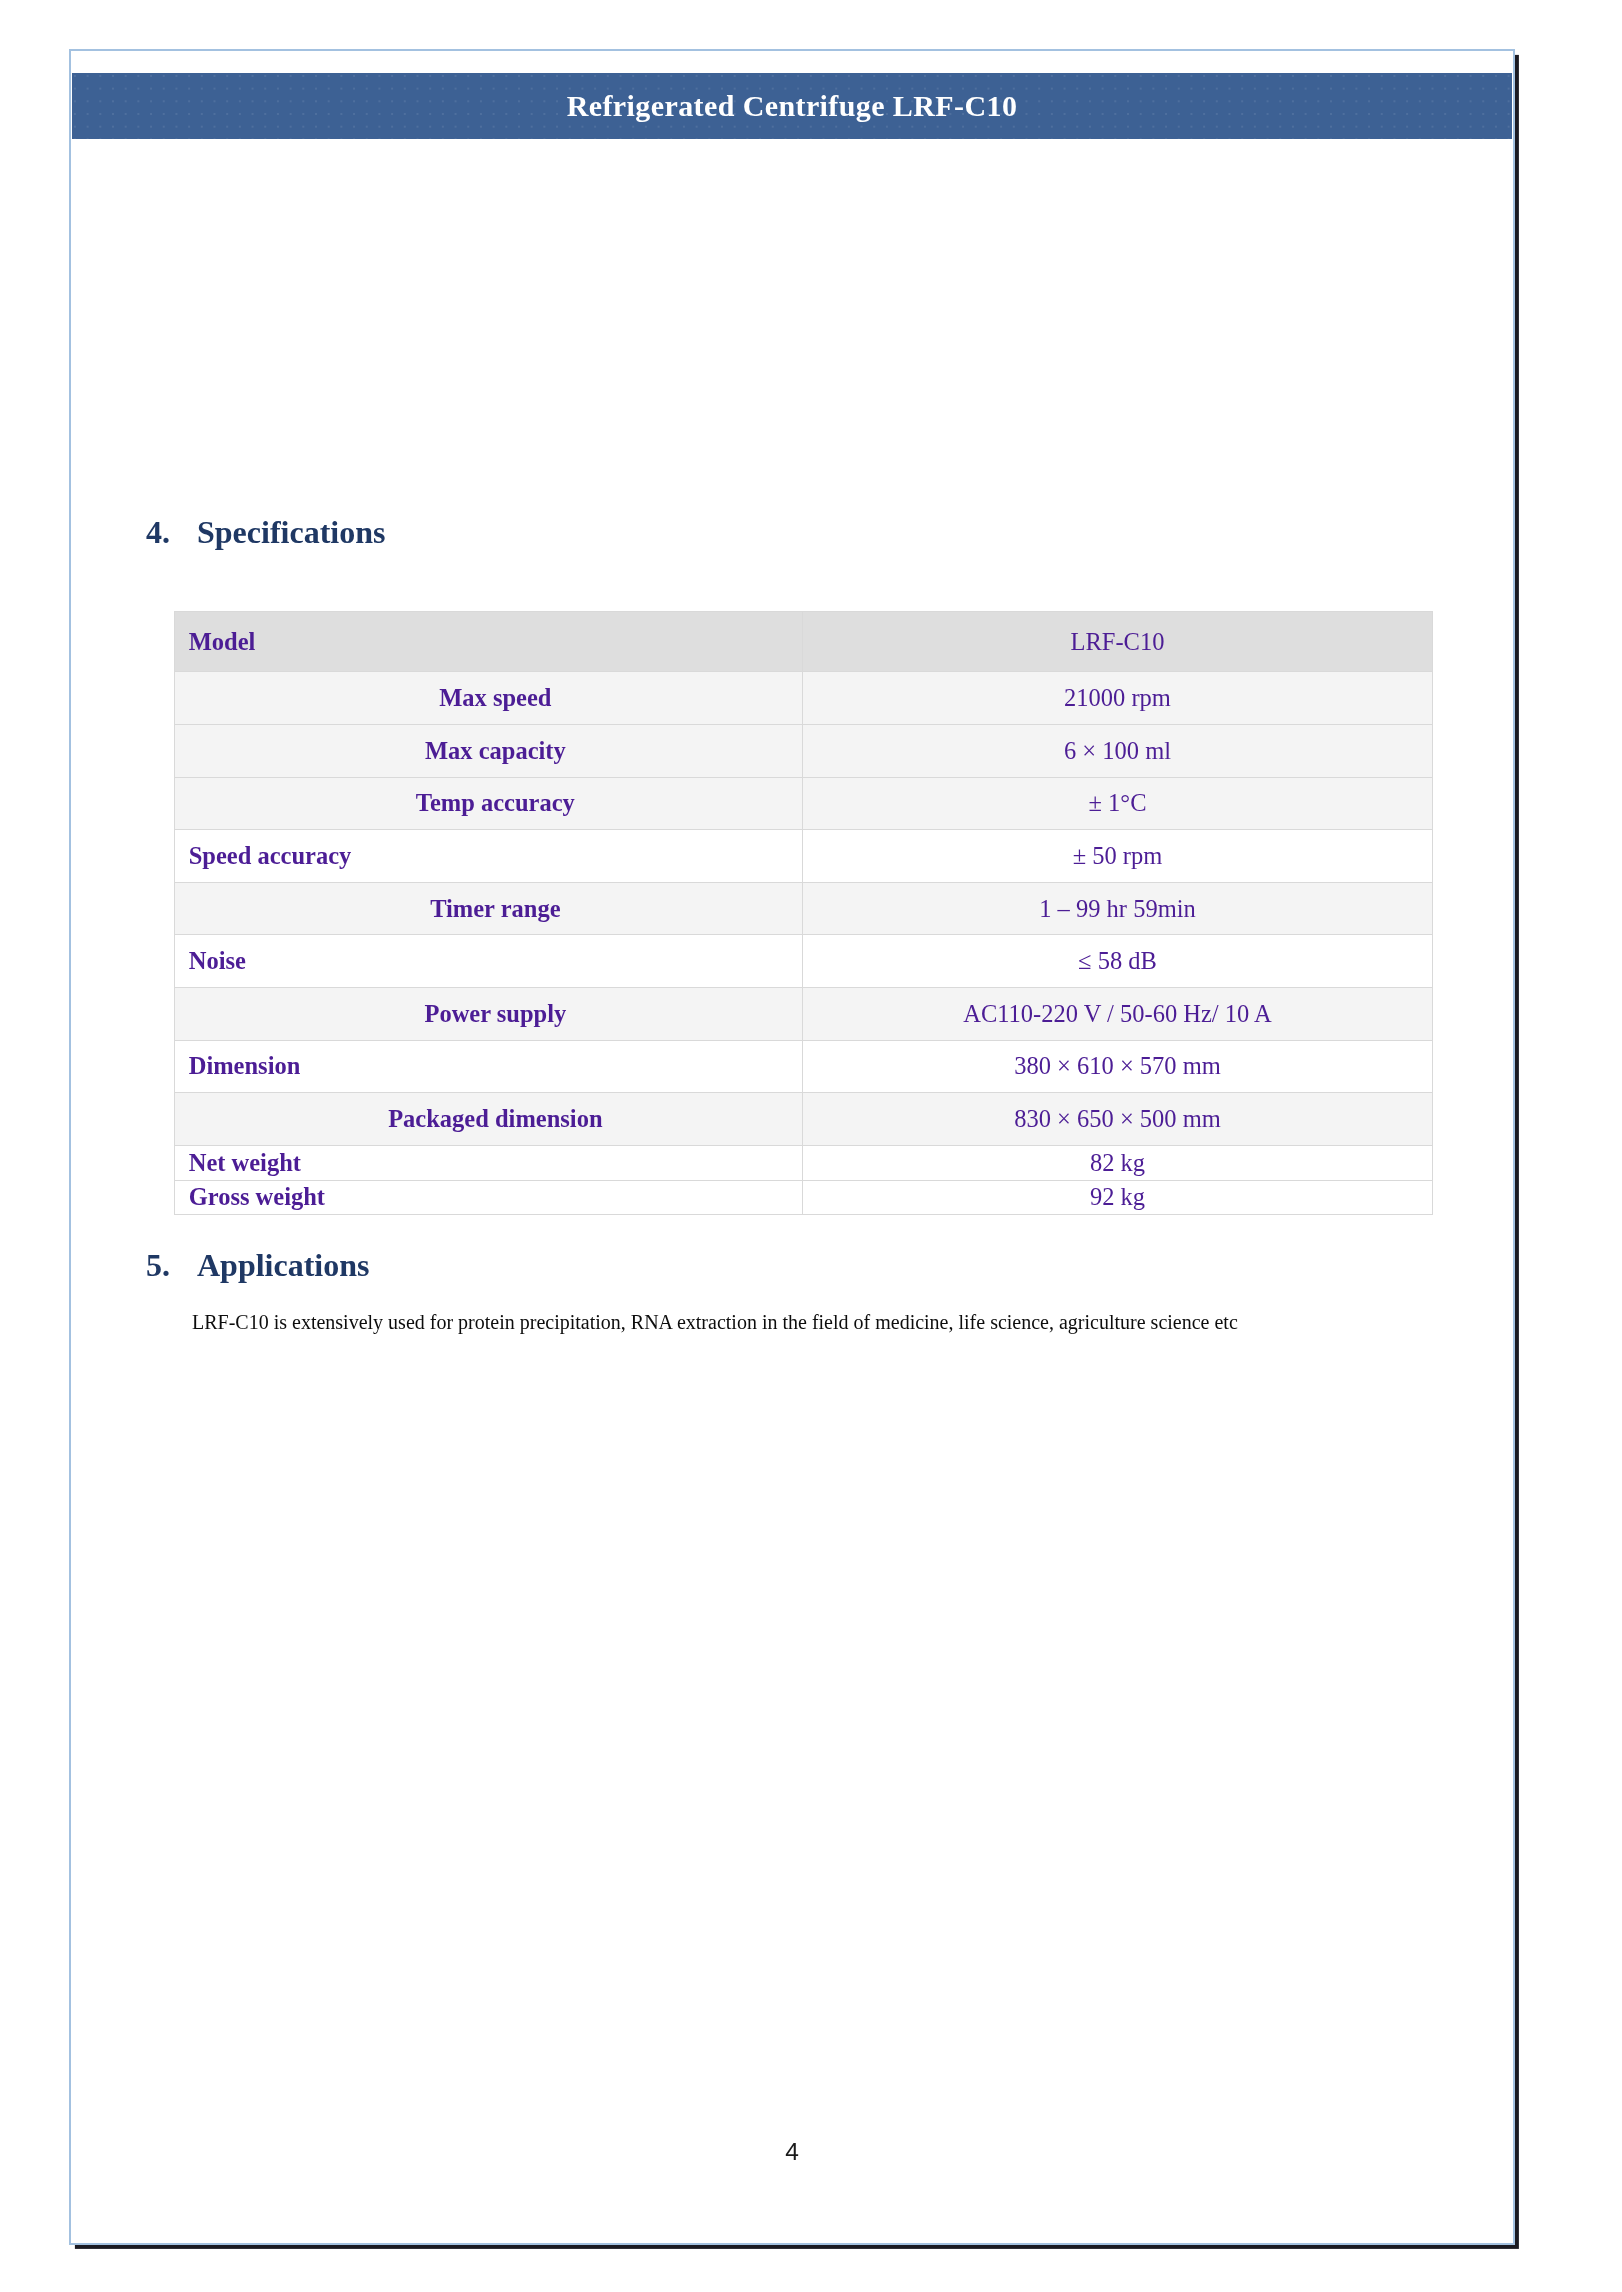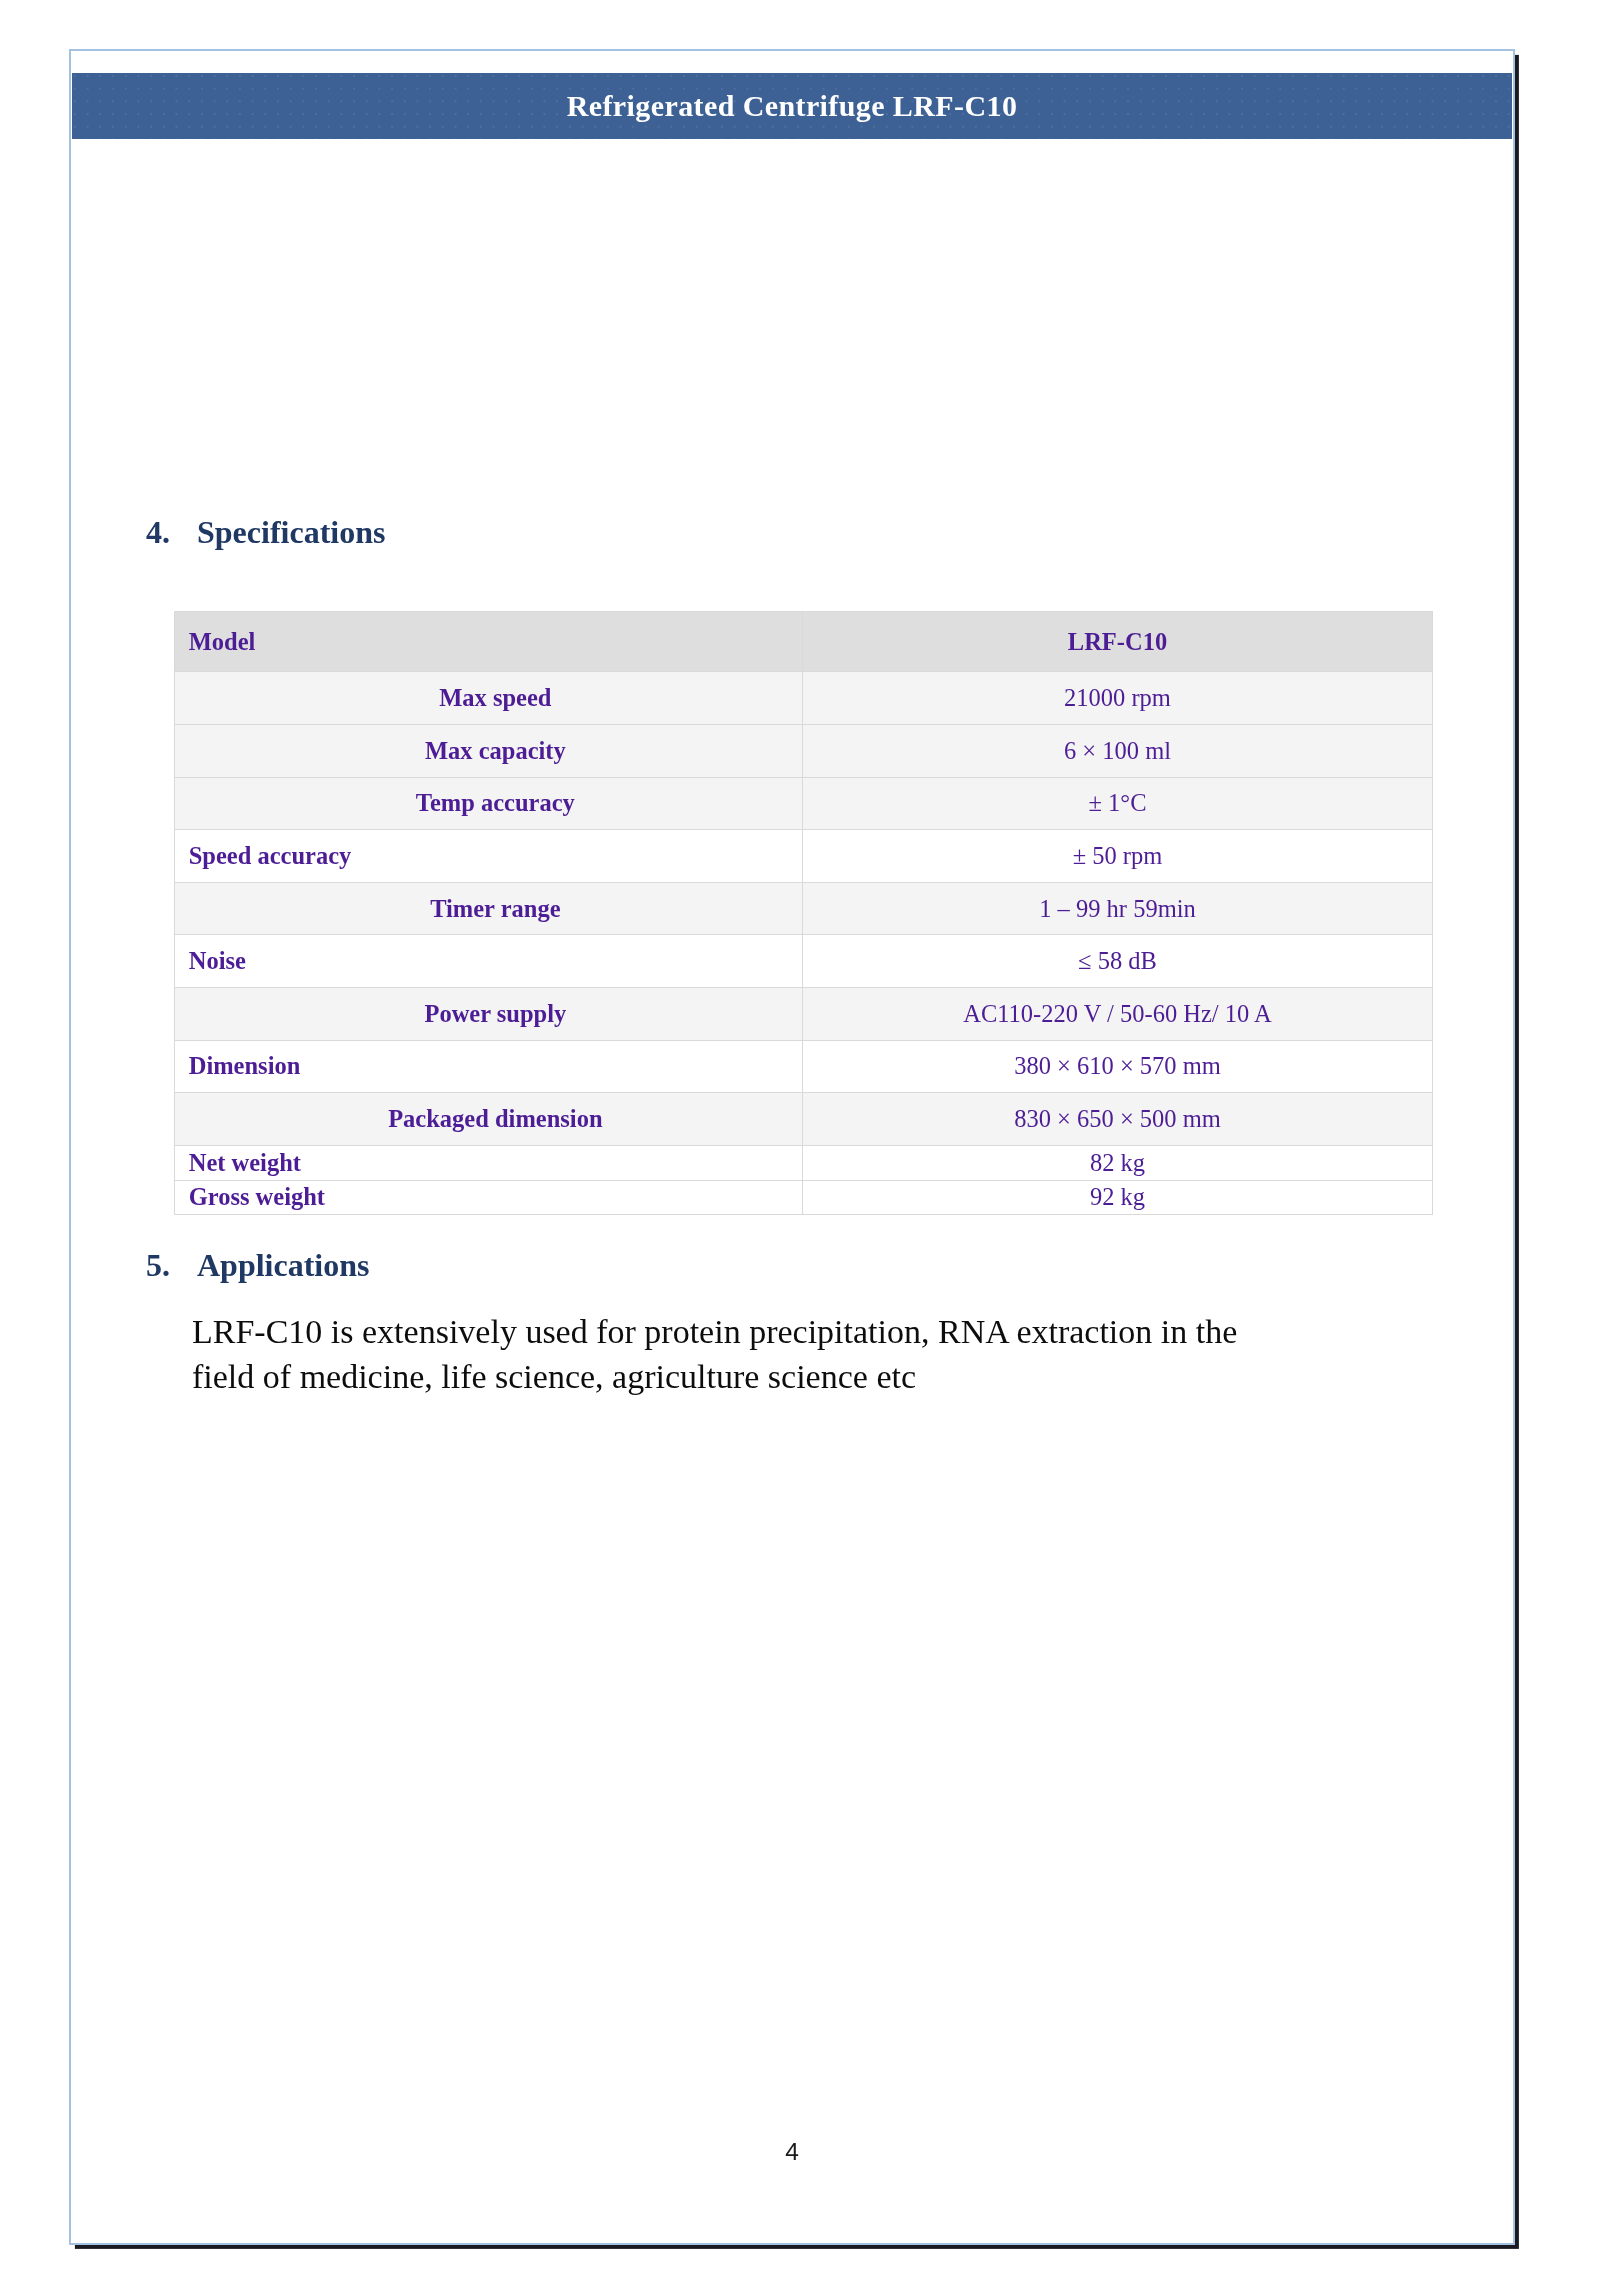--- a/index.html
+++ b/index.html
@@ -110,37 +110,37 @@
     padding: 11.8px 9.8px;
     text-align: center;
   }
 
   
   #specs-table tr.row-head td {
     background: #dedede;
     padding-top: 15.7px;
     padding-bottom: 15.7px;
   }
-  #specs-table tr.row-head td.cell-value { font-weight: bold; }
+  #specs-table tr.row-head td.cell-value { font-weight: normal; }
   #specs-table tr.row-shade td { background: #f4f4f4; text-align: center; }
   #specs-table tr.row-plain td { background: #ffffff; }
   #specs-table tr.row-tight td {
     padding-top: 2.9px;
     padding-bottom: 2.9px;
     background: #ffffff;
     margin-top: 7px;
   }
 
   
   #applications-text {
     position: absolute;
     left: 120px;
     top: 1183px;
     width: 1108px;
-    font-size: 34px;
+    font-size: 20px;
     line-height: 1.33;
     color: #0d0d0d;
     text-align: left;
   }
 
   
   #page-number {
     position: absolute;
     left: 0;
     top: 2012px;

